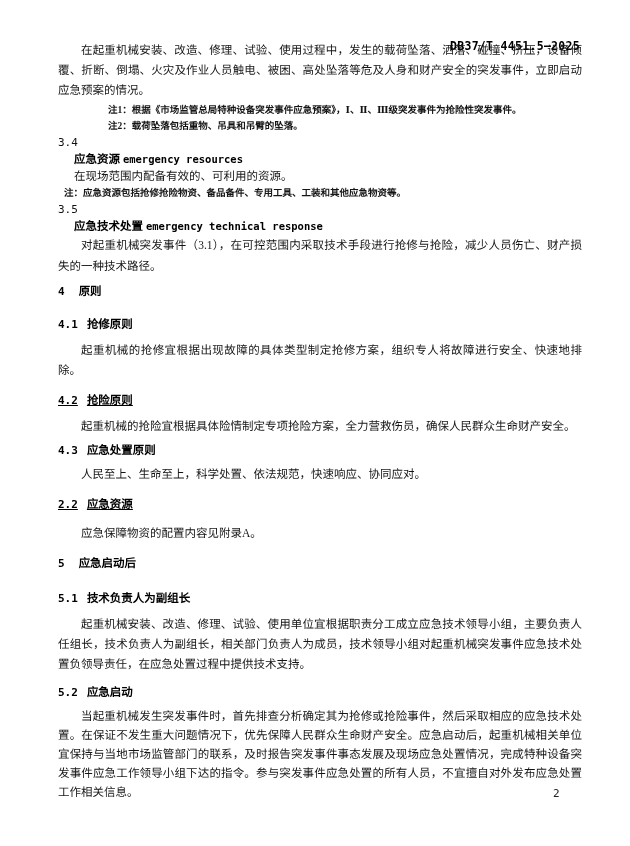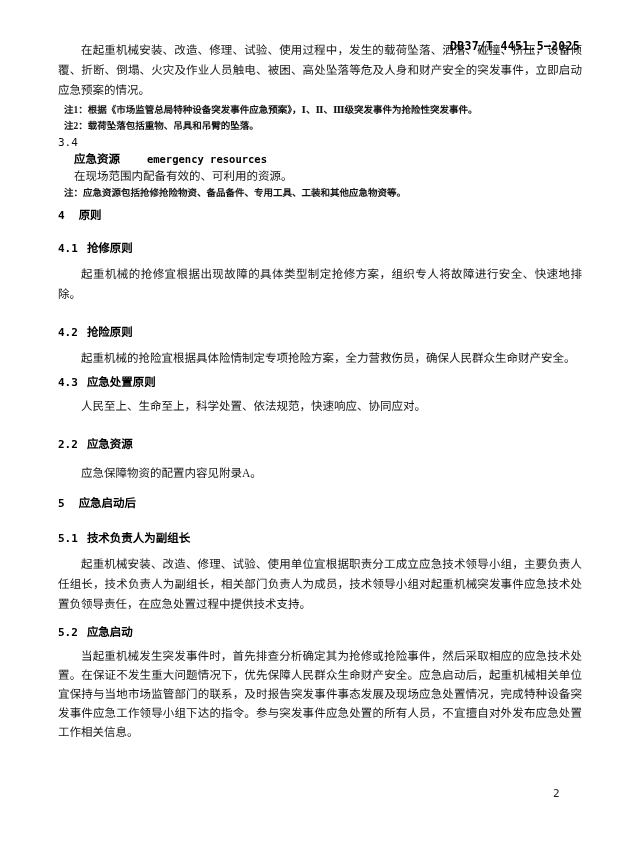--- a/index.html
+++ b/index.html
@@ -45,41 +45,41 @@
   .intro-para { margin-top: 40px; }
   .note {
     margin: 0;
     padding-left: 6px;
     font-size: 9.5px;
     line-height: 16px;
     font-weight: bold;
     color: #151515;
     text-align: justify;
   }
-  .notes-block { margin-top: 2px; }
+  .notes-block { margin-top: 2px; margin-left: 44px; }
   
   .clause-num {
     margin: 0;
     line-height: 17px;
     font-family: "DejaVu Sans Mono", "Liberation Mono", monospace;
     font-size: 11px;
     color: #111;
   }
   .term-line {
     margin: 0;
     padding-left: 16px;
     line-height: 17px;
   }
   .term-name {
     font-weight: bold;
     font-family: "Liberation Sans", "DejaVu Sans", sans-serif;
     color: #000;
   }
   .term-english {
-    margin-left: 24px;
+    margin-left: 0;
     font-family: "DejaVu Sans Mono", "Liberation Mono", monospace;
     font-weight: bold;
     font-size: 10.5px;
     color: #000;
   }
   .term-def {
     margin: 0;
     padding-left: 16px;
     line-height: 17px;
     text-align: justify;
@@ -106,21 +106,21 @@
     font-family: "DejaVu Sans Mono", "Liberation Mono", monospace;
     font-size: 11px;
   }
   .h1 .h-num { margin-right: 14px; }
   .h2 .h-num { margin-right: 9px; text-align: right; }
   
   .mt6  { margin-top: 6px; }
   .mt16 { margin-top: 16px; }
   .mt7  { margin-top: 7px; }
   .mt5  { margin-top: 5px; }
-  .mt4  { margin-top: 20px; }
+  .mt4  { margin-top: 12px; text-decoration: underline; }
   .mt10 { margin-top: 10px; }
   .mt12 { margin-top: 12px; }
   .mt18 { margin-top: 18px; }
   .mt2  { margin-top: 10px; }
   .lh19 { line-height: 19px; }
   
   .page-number {
     position: absolute;
     left: 553px;
     top: 787px;
@@ -148,20 +148,28 @@
     <div class="terms-block">
       <p class="clause-num">3.4</p>
       <p class="term-line">
         <span class="term-name">应急资源</span>
         <span class="term-english">emergency resources</span>
       </p>
       <p class="term-def">在现场范围内配备有效的、可利用的资源。</p>
       <p class="note">注：应急资源包括抢修抢险物资、备品备件、专用工具、工装和其他应急物资等。</p>
     </div>
 
+    <div class="terms-block">
+      <p class="clause-num">3.5</p>
+      <p class="term-line">
+        <span class="term-name">应急技术处置</span>
+        <span class="term-english">emergency technical response</span>
+      </p>
+      <p class="term-def-para">对起重机械突发事件（3.1），在可控范围内采取技术手段进行抢修与抢险，减少人员伤亡、财产损失的一种技术路径。</p>
+    </div>
 
     <p class="h1 mt6">
       <span class="h-num">4</span><span>原则</span>
     </p>
 
     <p class="h2 mt16">
       <span class="h-num">4.1</span><span>抢修原则</span>
     </p>
     <p class="para mt7">起重机械的抢修宜根据出现故障的具体类型制定抢修方案，组织专人将故障进行安全、快速地排除。</p>
 

